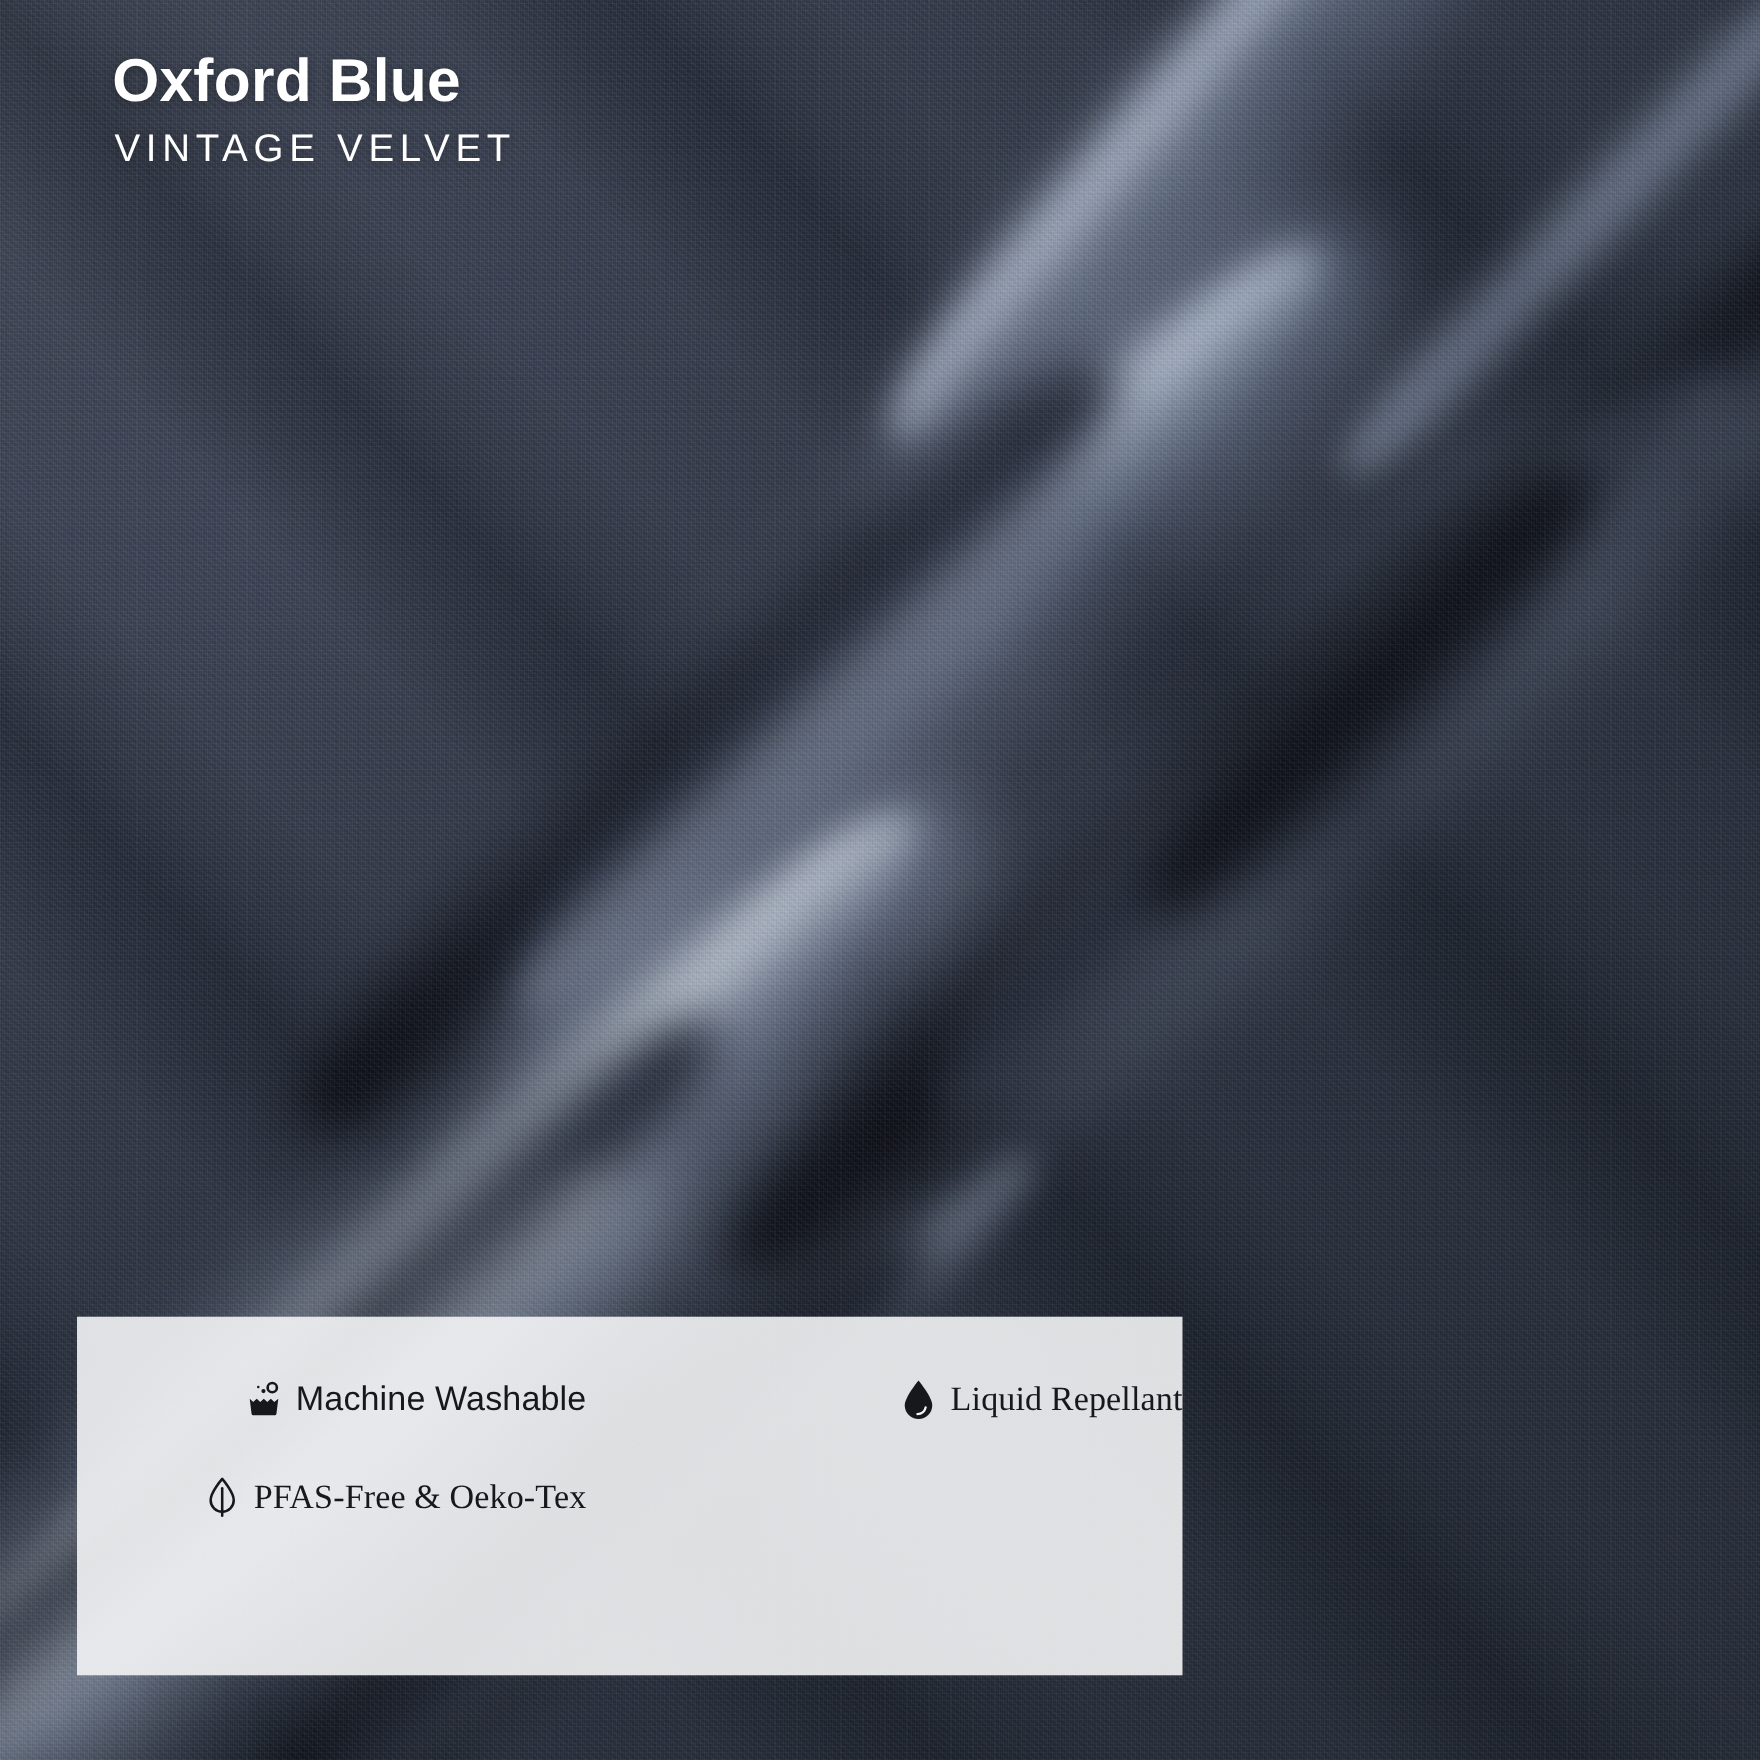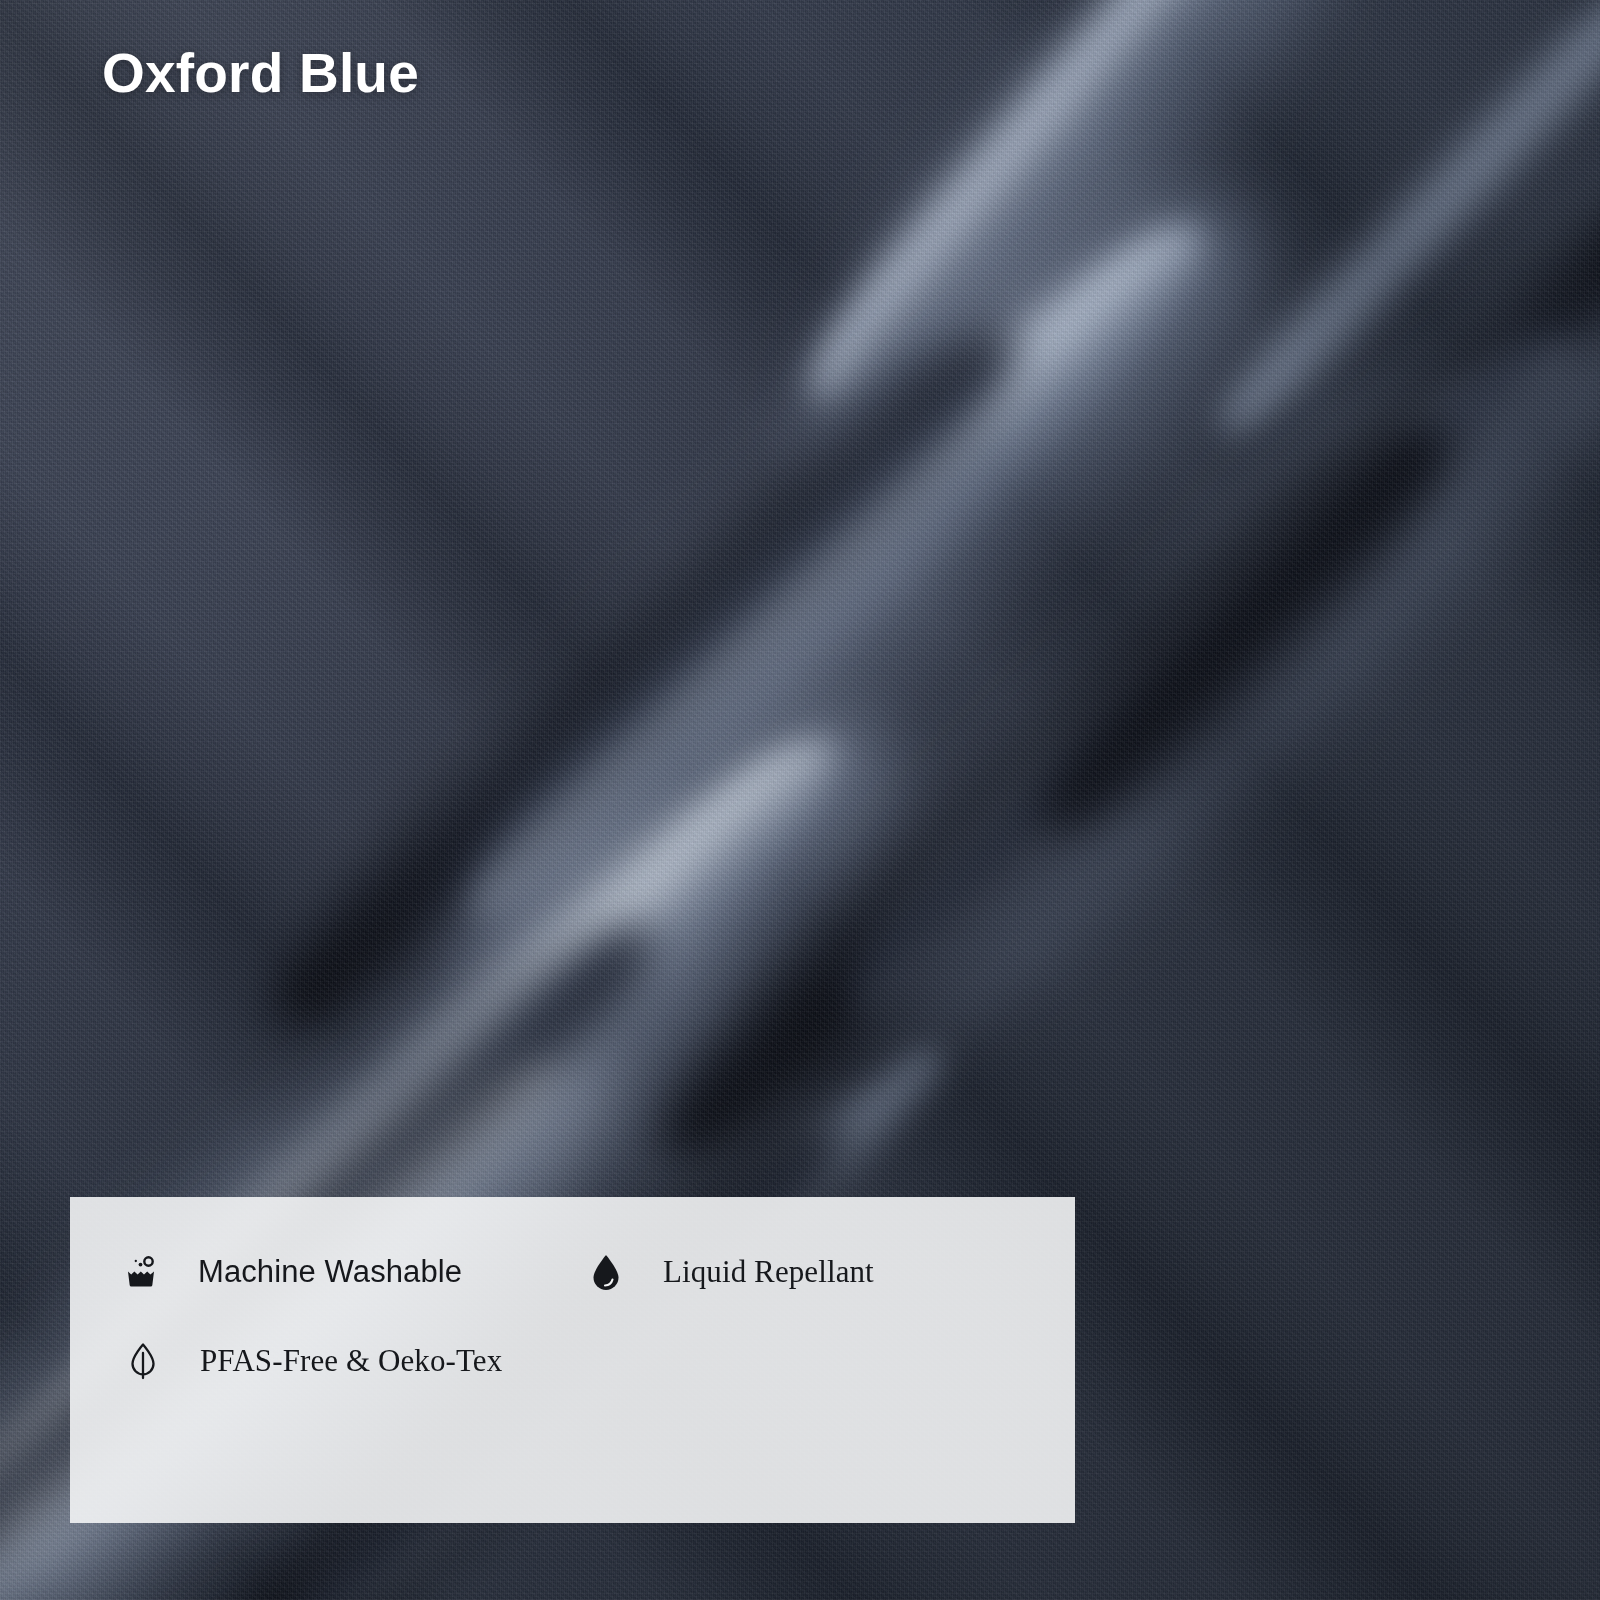--- a/index.html
+++ b/index.html
@@ -158,24 +158,25 @@
   }
   .feature-grid {
     display: grid;
     grid-template-columns: 463px 1fr;
     grid-auto-rows: 89px;
     align-items: center;
   }
   .feature-item {
     display: flex;
     align-items: center;
-    gap: 36px;
+    gap: 8px;
     padding-left: 50px;
     box-sizing: border-box;
     height: 89px;
+    justify-content: flex-end;
   }
   .feature-item.col2 { padding-left: 52px; font-family: Liberation Serif, serif; }
   .feature-item.empty { visibility: hidden; }
 
   .feat-icon {
     width: 42px;
     min-width: 42px;
     height: 42px;
     display: flex;
     align-items: center;
@@ -262,20 +263,21 @@
          background: linear-gradient(90deg, rgba(255,255,255,1), rgba(40,48,66,1), rgba(255,255,255,1));"></div>
   </div>
 
   <div class="fabric-layer" id="fab-pile"></div>
   <div class="fabric-layer" id="fab-pile2"></div>
   <div class="fabric-layer" id="fab-pile3"></div>
   <div class="fabric-layer" id="fab-grade"></div>
 
   <div id="title-block">
     <h1 id="product-title">Oxford Blue</h1>
+    <div id="product-subtitle">VINTAGE VELVET</div>
   </div>
 
   <div id="feature-panel">
     <div class="feature-grid">
 
       <div class="feature-item">
         <span class="feat-icon">
           <svg width="40" height="40" viewBox="0 0 40 40" aria-hidden="true">
             <circle cx="27.5" cy="9.5" r="4.2" fill="none" stroke="currentColor" stroke-width="2.4"></circle>
             <circle cx="19.5" cy="12.6" r="1.9" fill="currentColor"></circle>

